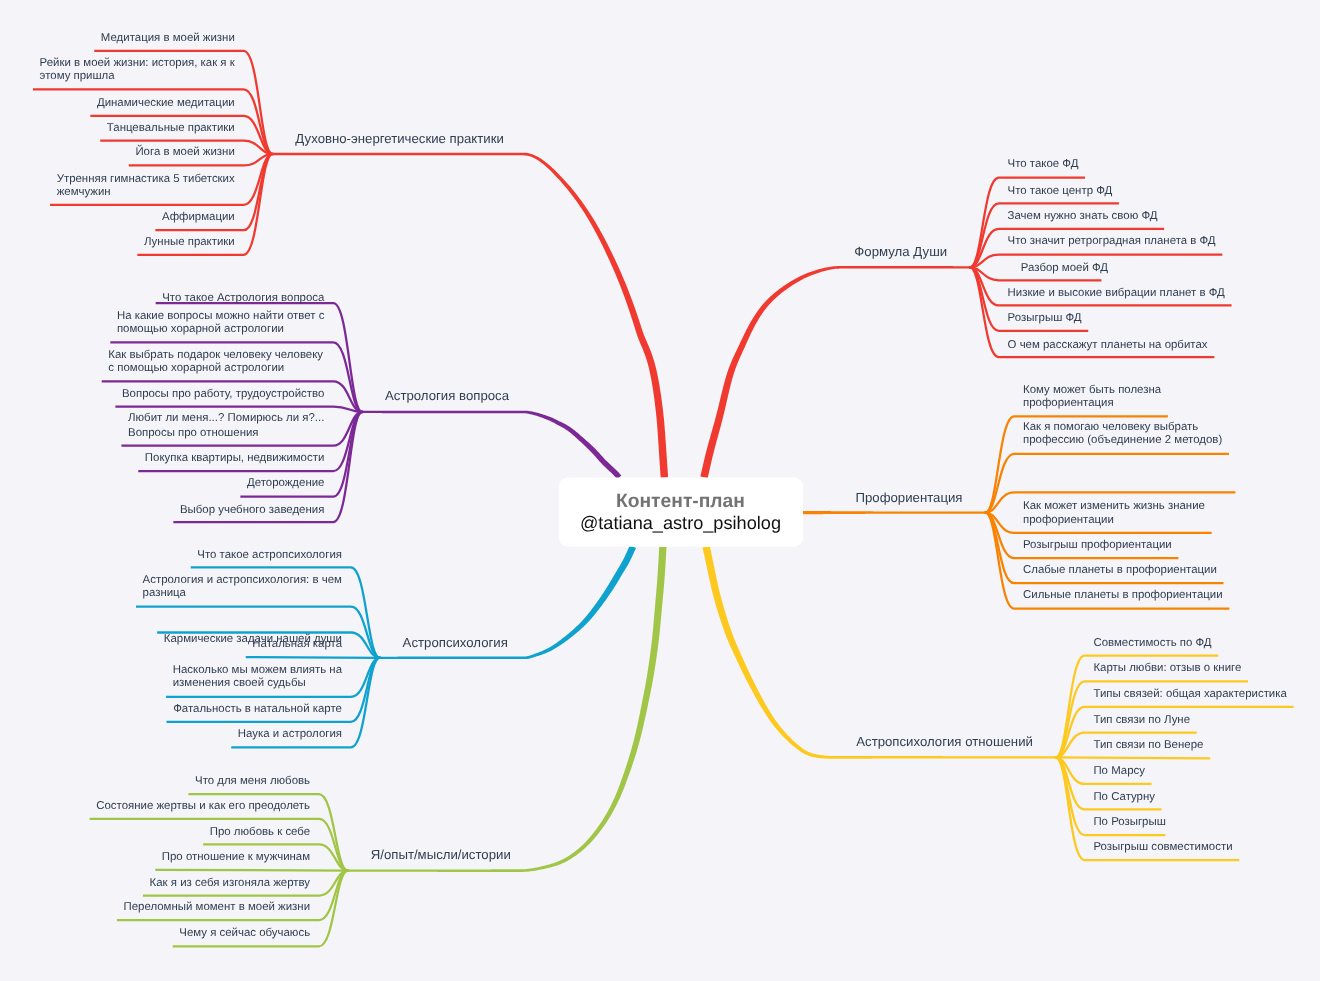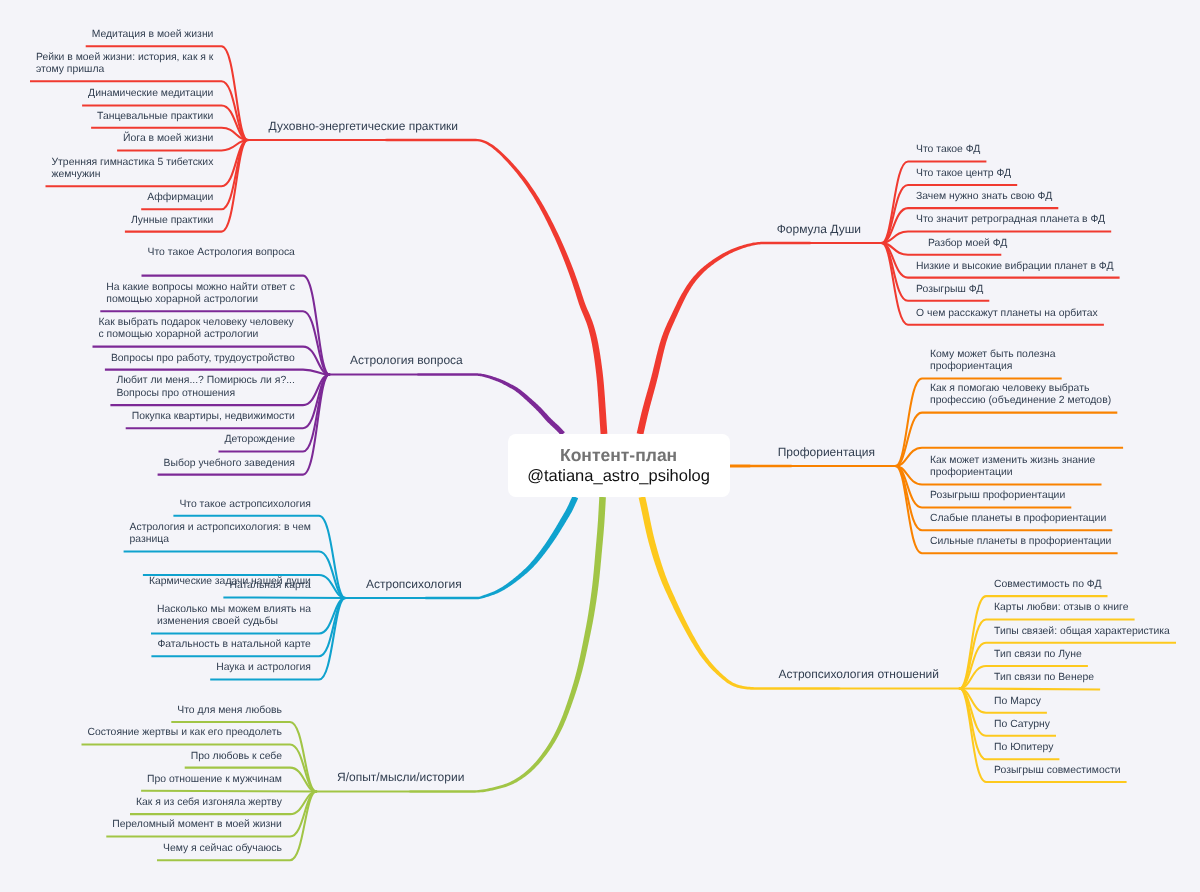--- a/index.html
+++ b/index.html
@@ -107,21 +107,21 @@
       <div>Утренняя гимнастика 5 тибетских</div>
       <div>жемчужин</div>
     </div>
     <div class="leaf-text" style="top: 192.2px; left: 147.2px; width: 66.3px;">
       <div>Аффирмации</div>
     </div>
     <div class="leaf-text" style="top: 214.5px; left: 130.9px; width: 82.6px;">
       <div>Лунные практики</div>
     </div>
     <div class="branch-label" style="left: 350px; top: 353px;">Астрология вопроса</div>
-    <div class="leaf-text" style="top: 247px; left: 147.5px; width: 147.5px;">
+    <div class="leaf-text" style="top: 266px; left: 147.5px; width: 147.5px;">
       <div>Что такое Астрология вопроса</div>
     </div>
     <div class="leaf-text" style="top: 281.5px; left: 106.3px; width: 188.7px;">
       <div>На какие вопросы можно найти ответ с</div>
       <div>помощью хорарной астрологии</div>
     </div>
     <div class="leaf-text" style="top: 316.9px; left: 98.5px; width: 196.5px;">
       <div>Как выбрать подарок человеку человеку</div>
       <div>с помощью хорарной астрологии</div>
     </div>
@@ -250,18 +250,18 @@
     <div class="leaf-text" style="top: 672.3px; left: 994px;">
       <div>Тип связи по Венере</div>
     </div>
     <div class="leaf-text" style="top: 695.6px; left: 994px;">
       <div>По Марсу</div>
     </div>
     <div class="leaf-text" style="top: 718.7px; left: 994px;">
       <div>По Сатурну</div>
     </div>
     <div class="leaf-text" style="top: 742.2px; left: 994px;">
-      <div>По Юпитеру</div>
+      <div>По Розыгрыш</div>
     </div>
     <div class="leaf-text" style="top: 764.8px; left: 994px;">
       <div>Розыгрыш совместимости</div>
     </div>
   </div>
 
 </body></html>

